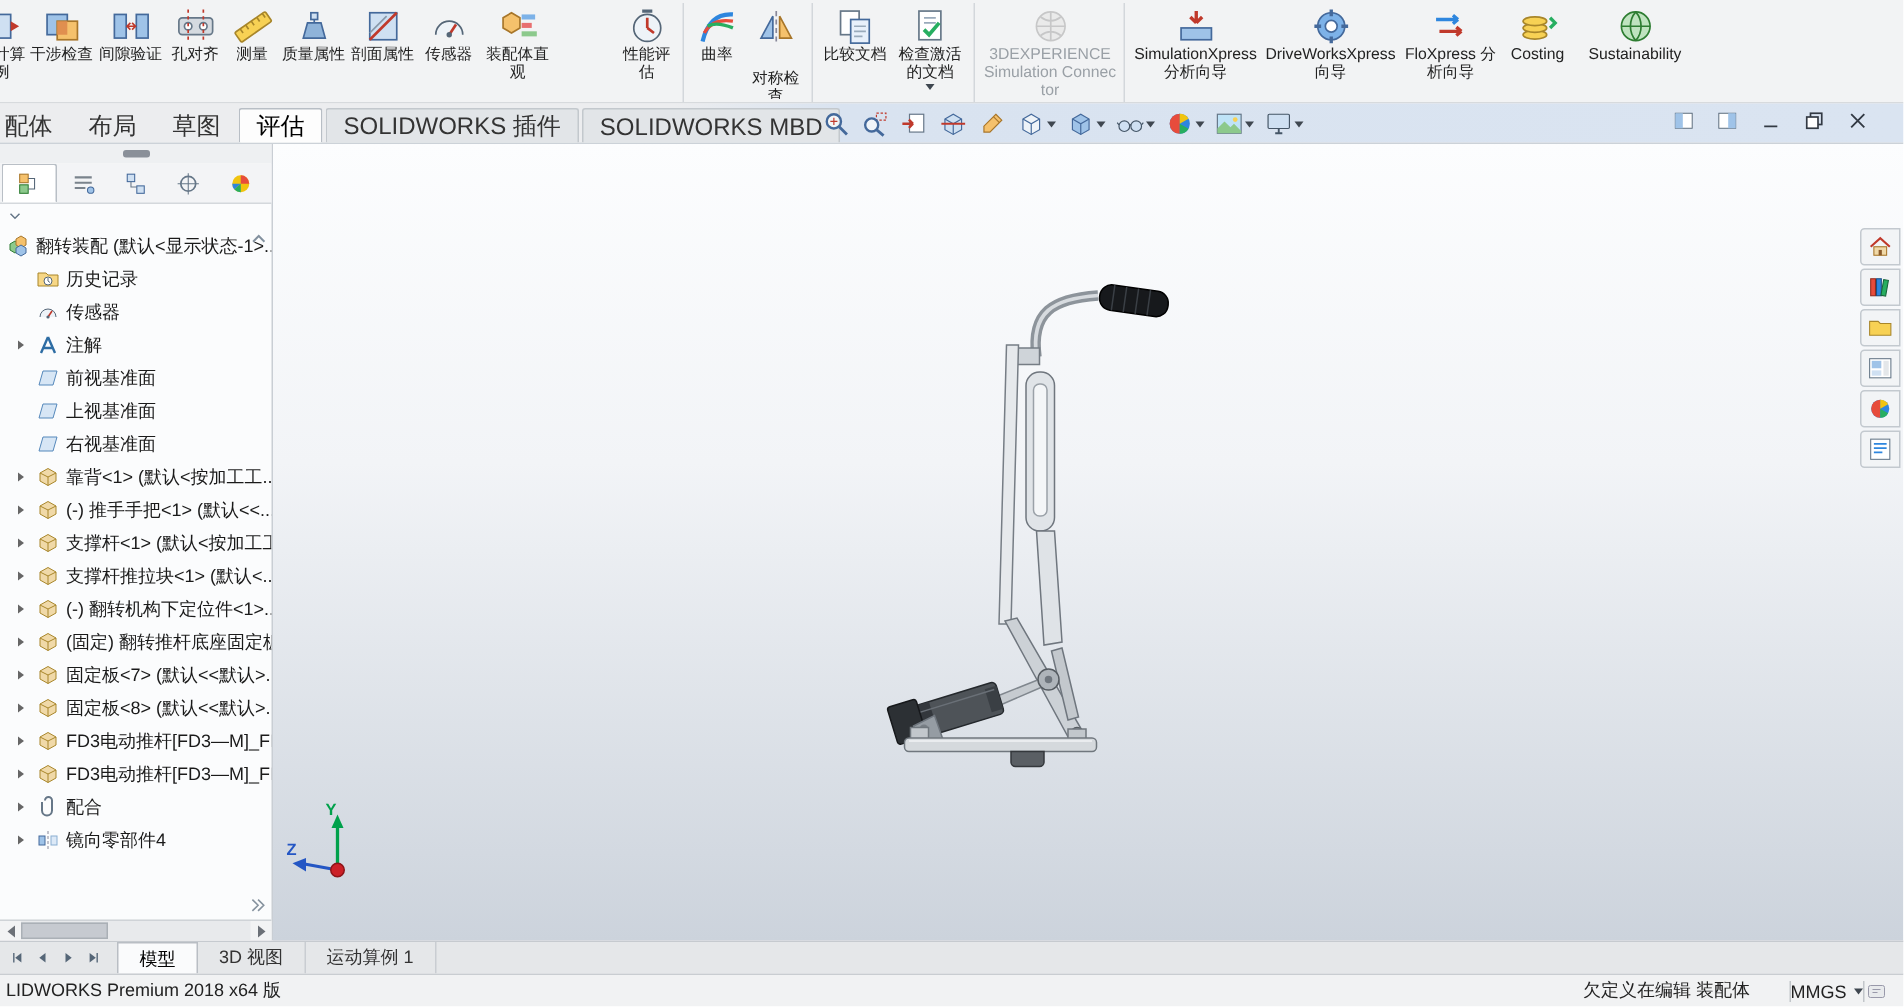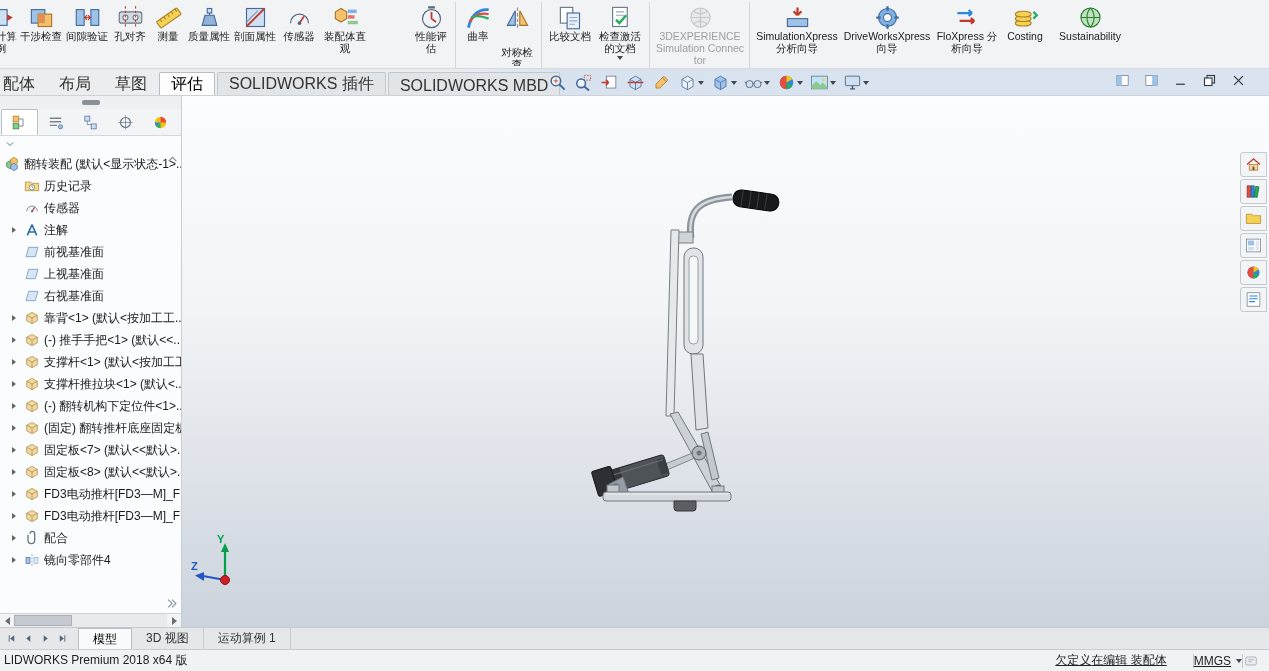--- a/index.html
+++ b/index.html
@@ -77,21 +77,21 @@
   .doctabs{height:21px;flex:none;display:flex;align-items:stretch;background:#e5e7e9;border-top:1px solid #c6cacf;font-size:12px;}
   .navbtns{display:flex;align-items:center;padding:0 3px;}
   .navbtn{width:17px;height:15px;display:flex;align-items:center;justify-content:center;}
   .nic{width:11px;height:11px;display:block;}
   .dtabs{display:flex;margin-left:4px;}
   .dtab{display:flex;align-items:center;padding:0 14px;border-right:1px solid #c9cdd2;color:#333;white-space:nowrap;}
   .dtab.active{background:#fafbfc;border:1px solid #b9bec4;border-bottom:none;color:#000;}
 
   
   .statusbar{height:22px;flex:none;display:flex;align-items:center;justify-content:space-between;background:#f1f2f3;border-top:1px solid #c9cdd1;font-size:12px;color:#222;padding:0 10px 0 4px;box-sizing:border-box;}
-  .sb-right{display:flex;align-items:center;text-decoration:underline;}
+  .sb-right{display:flex;align-items:center;}
   .spacer{width:26px;}
   .vsep{width:1px;height:14px;background:#c2c6ca;}
   .units{display:flex;align-items:center;gap:5px;}
   .units .dd{display:block;}
   .sb-icon{width:16px;height:16px;display:block;}
 </style>
 </head>
 <body>
 
 <div class="app">

